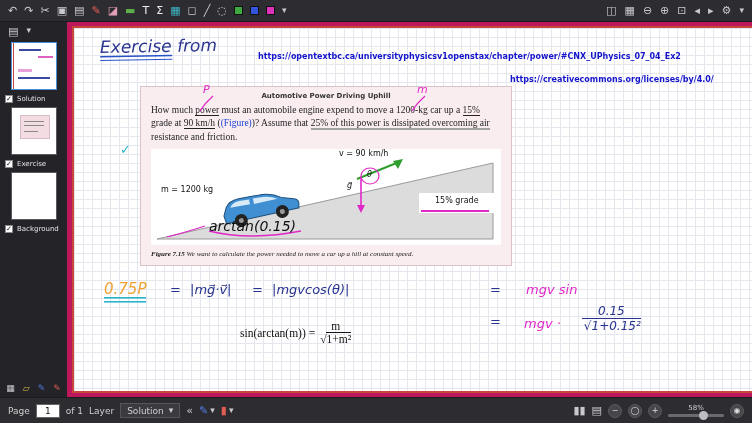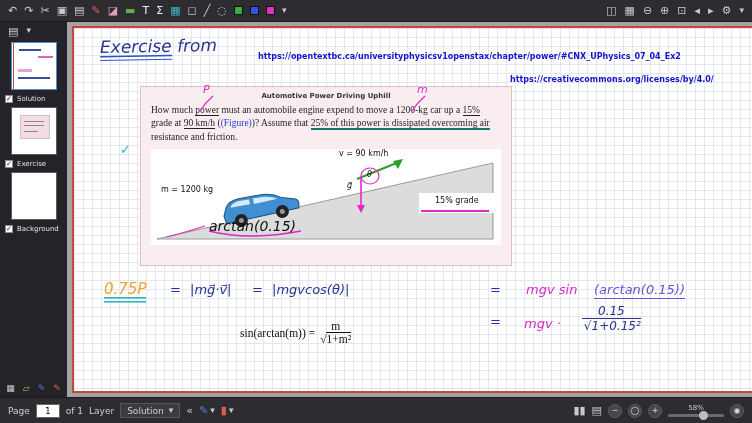--- a/index.html
+++ b/index.html
@@ -43,21 +43,21 @@
     display:flex; align-items:center; gap:4px; align-self:flex-start;
     padding-left:5px; color:#e2e2e6; font-size:7px; height:11px;
   }
   .cb {
     width:8px; height:8px; background:#fff; border:1px solid #8a8a90;
     color:#1a1a1a; font-size:7px; line-height:7px; text-align:center; flex:none;
   }
   .sb-bottom { margin-top:auto; display:flex; gap:8px; padding:3px 0 2px; }
 
   
-  .canvas { flex:1; background:#a3a3a3; padding:4px 0 4px 5px; overflow:hidden; }
+  .canvas { flex:1; background:#be185d; padding:4px 0 4px 5px; overflow:hidden; }
   .page {
     position:relative; width:100%; height:100%; background-color:#fff;
     background-image:
       linear-gradient(#e4e8ee 1px, transparent 1px),
       linear-gradient(90deg, #e4e8ee 1px, transparent 1px);
     background-size:9px 9px;
     border:2px solid #c8473b; border-right:none;
     color:#222;
   }
   .abs { position:absolute; }
@@ -80,21 +80,21 @@
     left:66px; top:58px; width:372px; height:180px;
     background:#f9edf0; border:1px solid #d9c3c9;
   }
   .card-heading { text-align:center; font-size:7px; font-weight:bold;
                   color:#333; padding-top:5px; }
   .card-body {
     margin:4px 10px 0; font-family:"Liberation Serif", serif;
     font-size:9.5px; line-height:1.42; color:#1d1d1d;
   }
   .u-hand { border-bottom:1.4px solid #222; }
-  .u-teal { border-bottom:2px solid #0f766e;text-align:right; }
+  .u-teal { border-bottom:2px solid #a3a3a3;text-align:right; }
   .fig-link { color:#1a3fd4; }
 
   .figure { position:absolute; left:10px; top:62px; width:350px; height:96px; background:#fff; }
   .fig-label { position:absolute; font-size:8px; color:#111; white-space:nowrap; }
   .caption { position:absolute; left:10px; top:163px; font-family:"Liberation Serif", serif;
              font-size:7px; font-style:italic; color:#222; width:352px; }
   .caption b { font-weight:bold; }
 
   .annot { font-size:11px; font-style:italic; color:#e028c8; }
 
@@ -274,31 +274,33 @@
               <path d="M54,77 Q32,84 16,88" fill="none" stroke="#e028c8" stroke-width="1.2"></path>
             </svg>
             <span class="fig-label" style="left:10px;top:36px">m = 1200 kg</span>
             <span class="fig-label" style="left:188px;top:0">v = 90 km/h</span>
             <span class="fig-label" style="left:284px;top:47px">15% grade</span>
             <span class="fig-label magenta hand" style="left:196px;top:32px">g⃗</span>
             <span class="fig-label magenta hand" style="left:216px;top:21px">θ</span>
             <span class="fig-label magenta hand" style="left:58px;top:69px;font-size:14px">arctan(0.15)</span>
           </div>
 
+          <div class="caption">
+            <b>Figure 7.15</b><span> We want to calculate the power needed to move a car up a hill at constant speed.</span>
+          </div>
         </div>
 
 
         <div class="abs hand orange eq u2teal" style="left:30px;top:252px;font-size:15px">0.75P</div>
         <div class="abs hand navy eq" style="left:96px;top:254px">=</div>
         <div class="abs hand navy eq" style="left:116px;top:254px">|mg⃗·v⃗|</div>
         <div class="abs hand navy eq" style="left:178px;top:254px">=</div>
         <div class="abs hand navy eq" style="left:198px;top:254px">|mgvcos(θ)|</div>
         <div class="abs hand navy eq" style="left:416px;top:254px">=</div>
         <div class="abs hand magenta eq" style="left:452px;top:254px">mgv sin</div>
-        <div class="abs hand violet eq u-violet" style="left:520px;top:254px">(arctan(0.15))</div>
 
         <div class="abs hand navy eq" style="left:416px;top:286px">=</div>
         <div class="abs hand magenta eq" style="left:450px;top:288px">mgv ·</div>
         <div class="abs frac2" style="left:508px;top:276px">
           <span class="num">0.15</span>
           <span class="den"><span>√</span><span class="rad">1+0.15²</span></span>
         </div>
 
         <div class="abs latex" style="left:166px;top:292px">
           <span>sin(arctan(m)) =</span>

